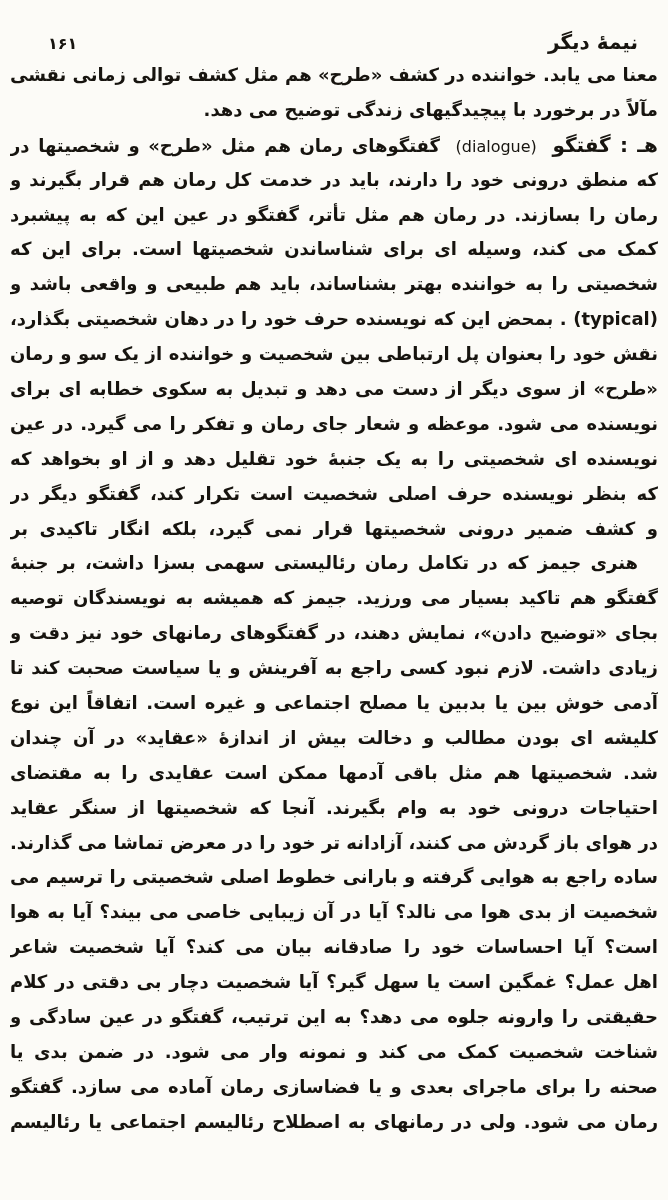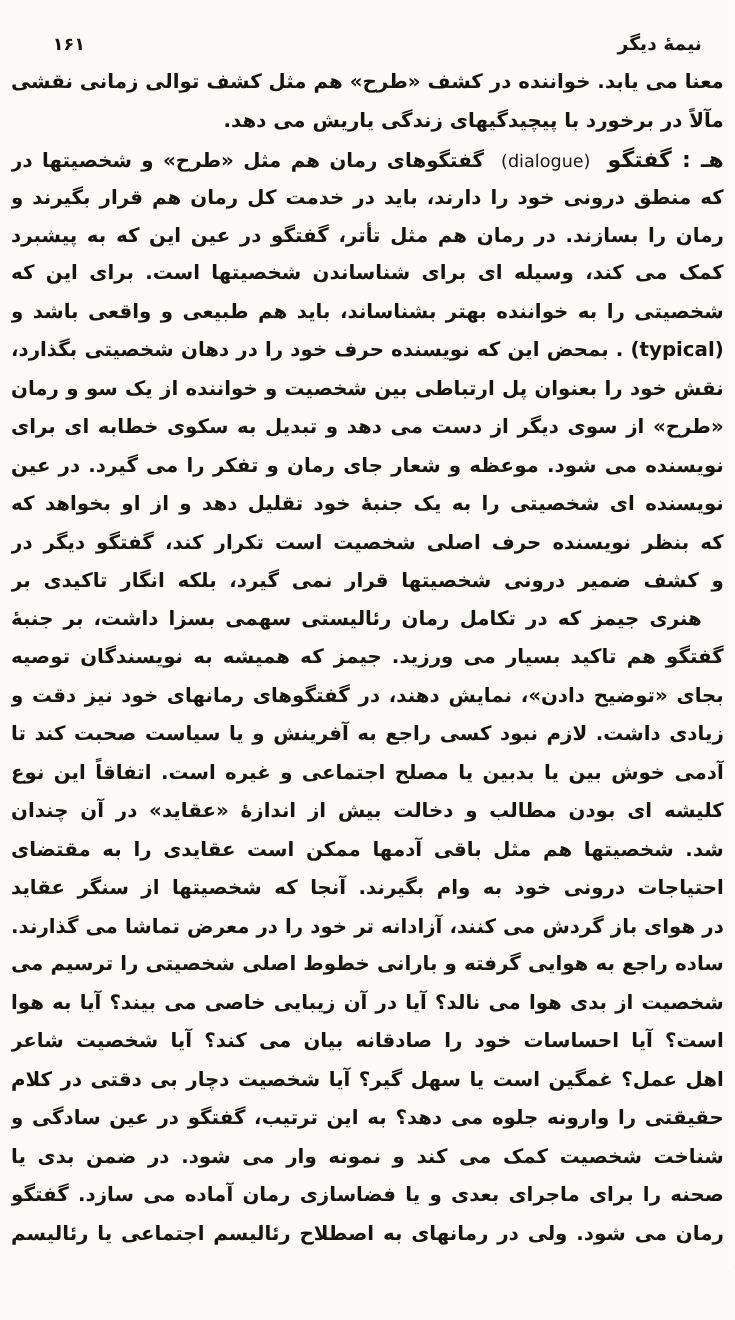--- a/index.html
+++ b/index.html
@@ -27,21 +27,21 @@
     justify-content: space-between;
     align-items: baseline;
     direction: ltr;
   }
   .pagenum {
     font-size: 16px;
     font-weight: bold;
     letter-spacing: 3px;
   }
   .runhead {
-    font-size: 17px;
+    font-size: 20px;
     font-weight: bold;
     direction: rtl;
   }
   .bodytext {
     position: absolute;
     top: 58px;
     right: 10px;
     left: 10px;
     direction: rtl;
     font-size: 18px;
@@ -81,21 +81,21 @@
 <div class="page">
 
   <div class="header">
     <span class="pagenum">۱۶۱</span>
     <span class="runhead">نیمهٔ دیگر</span>
   </div>
 
   <div class="bodytext">
 
     <div class="line">معنا می یابد. خواننده در کشف «طرح» هم مثل کشف توالی زمانی نقشی بعهده دارد که</div>
-    <div class="line end">مآلاً در برخورد با پیچیدگیهای زندگی یاریش می دهد.</div>
+    <div class="line end">مآلاً در برخورد با پیچیدگیهای زندگی توضیح می دهد.</div>
 
     <div class="line">
       <span class="bold-lead">هـ : گفتگو</span>
       <span class="latin-term">(dialogue)</span>
       <span>گفتگوهای رمان هم مثل «طرح» و شخصیتها در عین این</span>
     </div>
 
     <div class="line">که منطق درونی خود را دارند، باید در خدمت کل رمان هم قرار بگیرند و جزیی از تمامیت</div>
     <div class="line">رمان را بسازند. در رمان هم مثل تأتر، گفتگو در عین این که به پیشبرد وقایع و «طرح»</div>
     <div class="line">کمک می کند، وسیله ای برای شناساندن شخصیتها است. برای این که گفتگویی بتواند</div>

